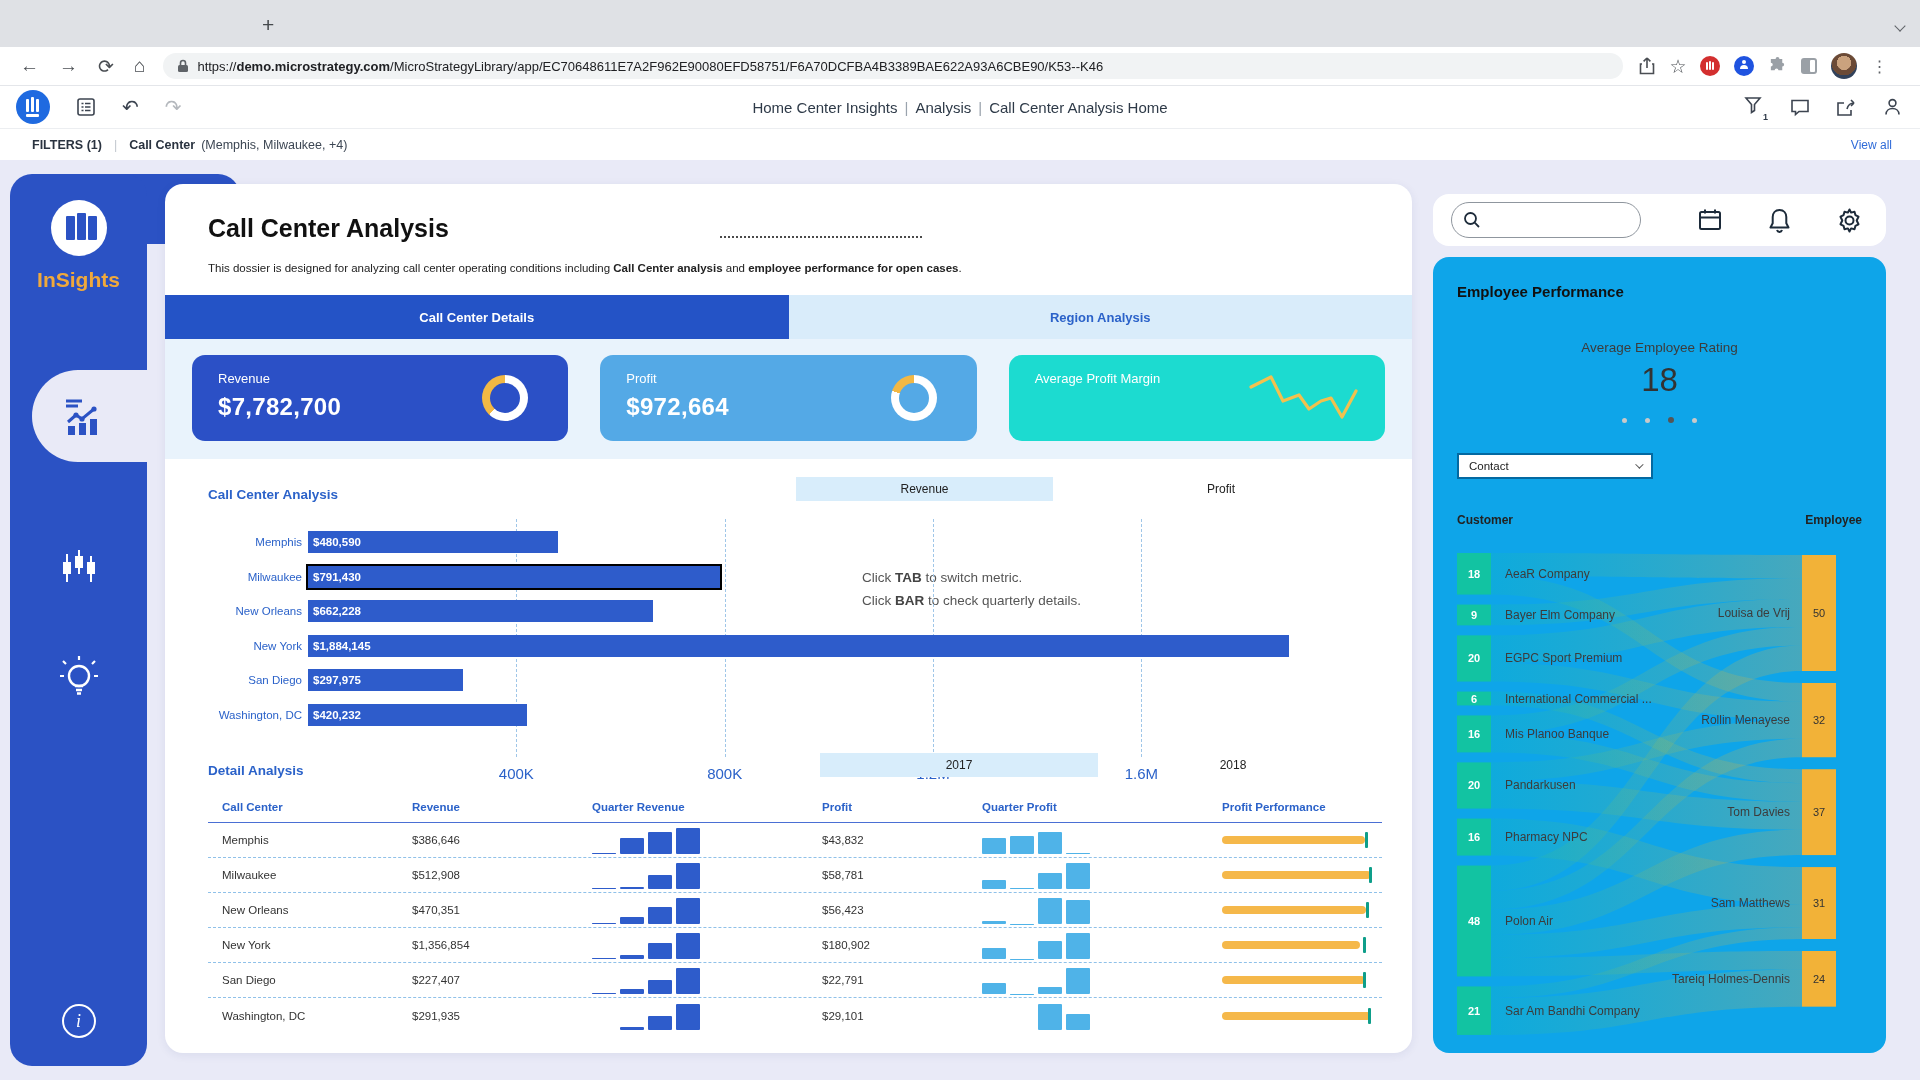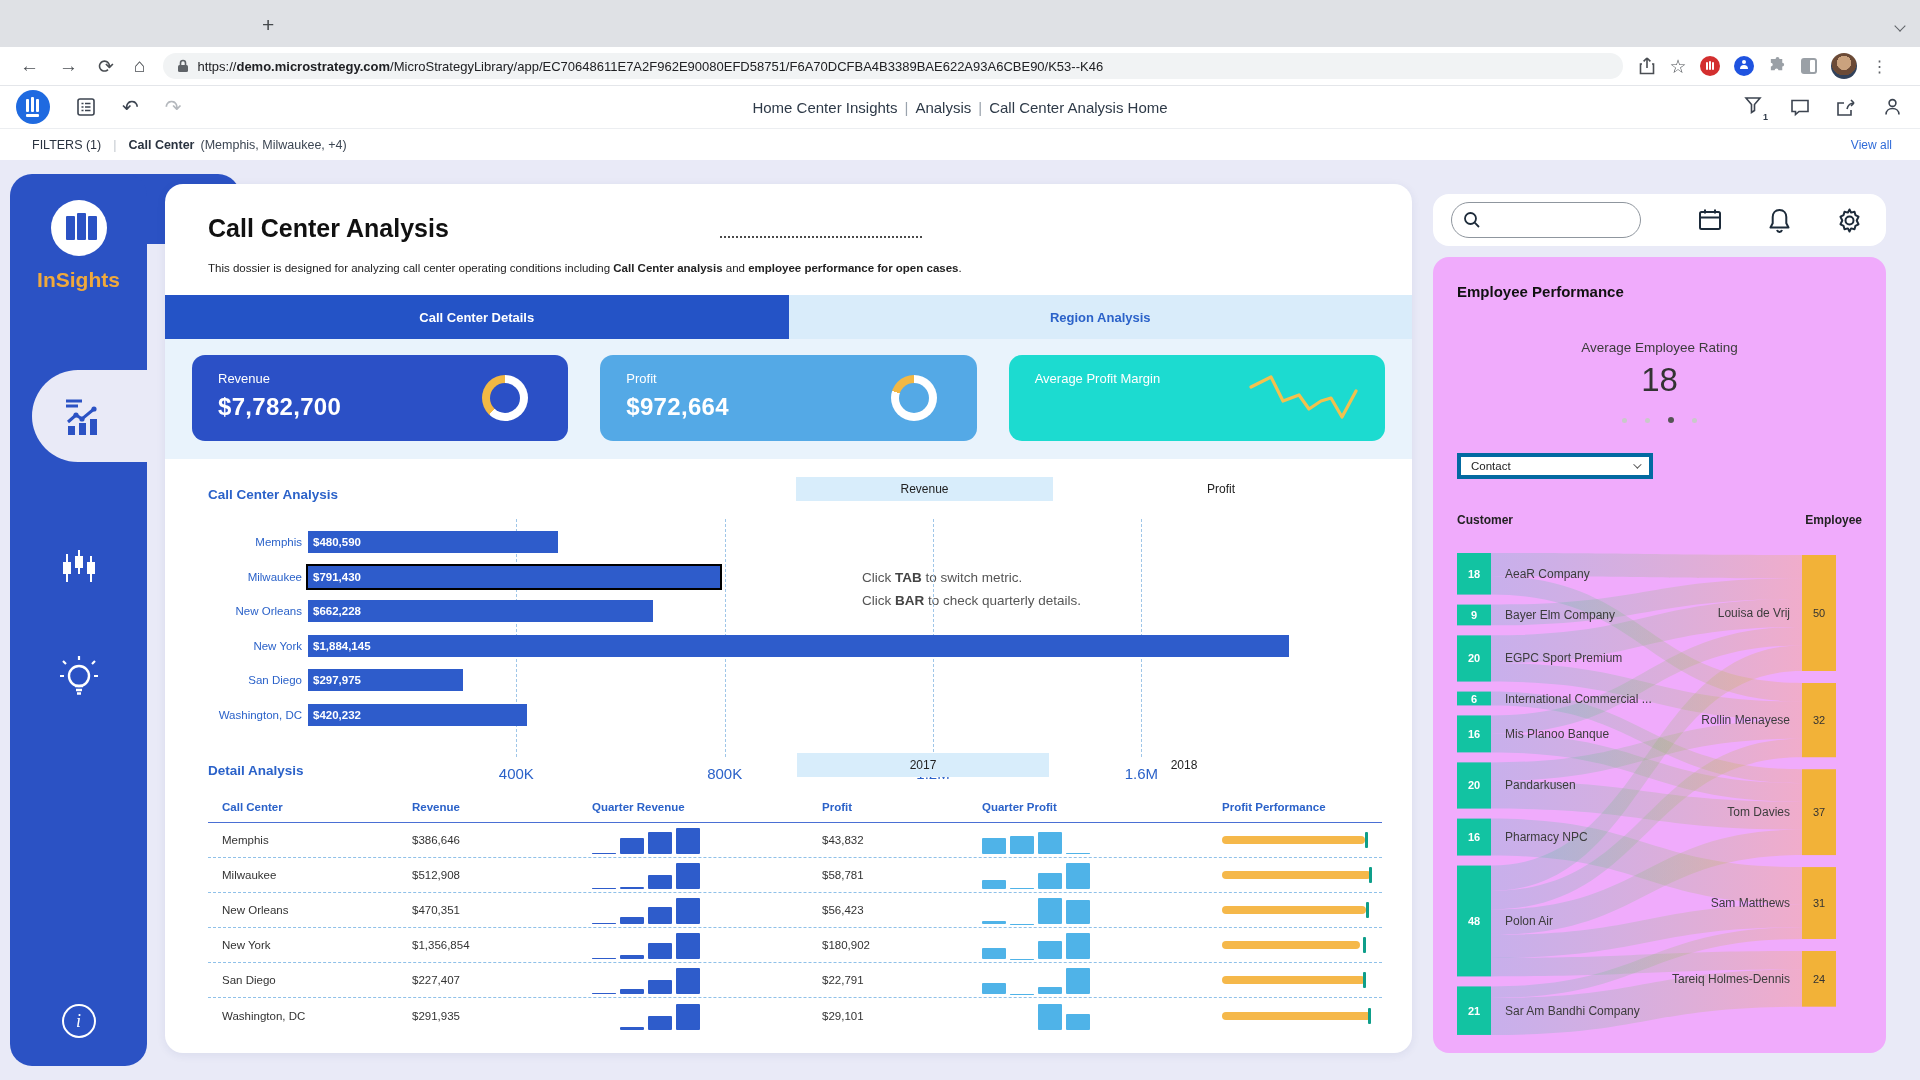--- a/index.html
+++ b/index.html
@@ -46,21 +46,21 @@
   .tool-ic.lite{ color:#b4b8bd; }
   .apptitle { position:absolute; left:0; right:0; text-align:center; font-size:15px; color:#2e3a48; pointer-events:none;}
   .apptitle .pipe { color:#9aa3ad; padding:0 7px; font-weight:400;}
   .tool-right { position:absolute; right:18px; display:flex; gap:26px; align-items:center;}
   .tr-ic { position:relative; }
   .tr-badge { position:absolute; right:-4px; bottom:-3px; font-size:9px; color:#2e3a48; font-weight:bold;}
 
   
   .filters { position:absolute; left:0; top:128px; width:1920px; height:32px; background:#fff;
     border-top:1px solid #eceef1; display:flex; align-items:center; font-size:12.5px; color:#2a3340;}
-  .filters .fl { font-weight:normal; margin-left:32px; }
+  .filters .fl { font-weight:bold; margin-left:32px; }
   .filters .sep { color:#c3c8cf; margin:0 12px; }
   .filters .fname { font-weight:bold; }
   .filters .fvals { margin-left:6px; color:#3c4653; }
   .viewall { position:absolute; right:28px; color:#2f6bd8; font-size:12px; }
 
   
   .content { position:absolute; left:0; top:160px; width:1920px; height:920px; background:#e9eaf7; }
 
   
   .side-ext { position:absolute; left:120px; top:14px; width:120px; height:70px; background:#2b52c4; border-radius:0 22px 0 0; }
@@ -109,21 +109,21 @@
   .bar-label { position:absolute; width:92px; text-align:right; font-size:11.5px; color:#2b62c9; line-height:22px;}
   .bar { position:absolute; left:0; height:22px; background:#2e5ccb; display:flex; align-items:center; }
   .bar.sel { outline:2.5px solid #000; outline-offset:0; }
   .bar span { color:#fff; font-size:11.5px; font-weight:bold; margin-left:5px; white-space:nowrap;}
   .tick { position:absolute; top:240px; transform:translateX(-50%); font-size:15px; color:#2b62c9;}
   .bc-note { position:absolute; left:530px; top:42px; font-size:13.5px; color:#555; line-height:1.65;margin-left:24px;}
   .bc-note b { color:#444; }
 
   .tablesec { padding:24px 30px 0 43px; position:relative; }
   .year-tabs { position:absolute; top:16px; left:632px; display:flex; }
-  .ytab { width:252px; text-align:center; font-size:12px; color:#222; padding:5px 0;}
+  .ytab { width:278px; text-align:center; font-size:12px; color:#222; padding:5px 0;margin-left:23px;}
   .ytab.hl { background:#d8edfb; }
   .ytab.plain { width:110px; margin-left:80px; }
   .dtable { margin-top:22px; width:1174px; }
   .drow { display:grid; grid-template-columns:190px 180px 230px 160px 240px 165px; align-items:center; }
   .dhead { padding-bottom:9px; border-bottom:1.5px solid #4a6fd4; }
   .dhead div { font-size:11.5px; font-weight:bold; color:#2b62c9; padding-left:14px;}
   .dbody .drow { height:35px; border-bottom:1.5px dashed #8fc1e9; }
   .dbody .drow:last-child { border-bottom:none; }
   .cell { font-size:11.5px; color:#333; padding-left:14px; }
   .mini { display:flex; align-items:flex-end; gap:4px; height:28px; padding-left:14px; }
@@ -131,30 +131,30 @@
   .perf { position:relative; width:150px; height:18px; margin-left:14px; }
   .perf .fill { position:absolute; left:0; top:5px; height:8px; background:#f5b84a; border-radius:4px;}
   .perf .mark { position:absolute; top:1px; width:3px; height:16px; background:#0e9e8a; border-radius:1px;}
 
   
   .searchcard { position:absolute; left:1433px; top:34px; width:453px; height:52px; background:#fff;
     border-radius:16px; display:flex; align-items:center; }
   .searchpill { margin-left:18px; width:190px; height:36px; border:1.5px solid #8f969e; border-radius:19px;
     display:flex; align-items:center; padding-left:10px; }
   .rt-ics { display:flex; gap:44px; margin-left:56px; align-items:center;}
-  .epcard { position:absolute; left:1433px; top:97px; width:453px; height:796px; background:#f0abfc;
+  .epcard { position:absolute; left:1433px; top:97px; width:453px; height:796px; background:#0ea5e9;
     border-radius:16px; padding:0 24px; }
   .ep-title { margin-top:26px; font-size:15px; font-weight:bold; color:#111; }
   .rating-label { margin-top:40px; text-align:center; font-size:13.5px; color:#3c3c3c; }
   .rating-value { margin-top:6px; text-align:center; font-size:33px; color:#333; }
   .dots { margin-top:10px; text-align:center; }
   .dots i { display:inline-block; width:5px; height:5px; border-radius:50%; background:#c9c9c9; margin:0 9px;}
   .dots i.on { background:#555; width:6px; height:6px; }
   .ctl { margin-top:26px; }
-  .select { width:196px; height:26px; border:4px solid #0369a1; background:#fff; display:flex;
+  .select { width:196px; height:26px; border:2px solid #0369a1; background:#fff; display:flex;
     align-items:center; justify-content:space-between; padding:0 10px; font-size:11.5px; color:#222;}
   .select .chev { width:6px; height:6px; border-color:#555; transform:rotate(45deg) translateY(-2px); }
   .sk-titles { display:flex; justify-content:space-between; margin-top:34px; font-size:12px; font-weight:bold; color:#222;}
   .sankey { margin-top:12px; }
 </style>
 </head>
 <body>
 
 <div class="tabstrip">
   <span class="newtab">+</span>

